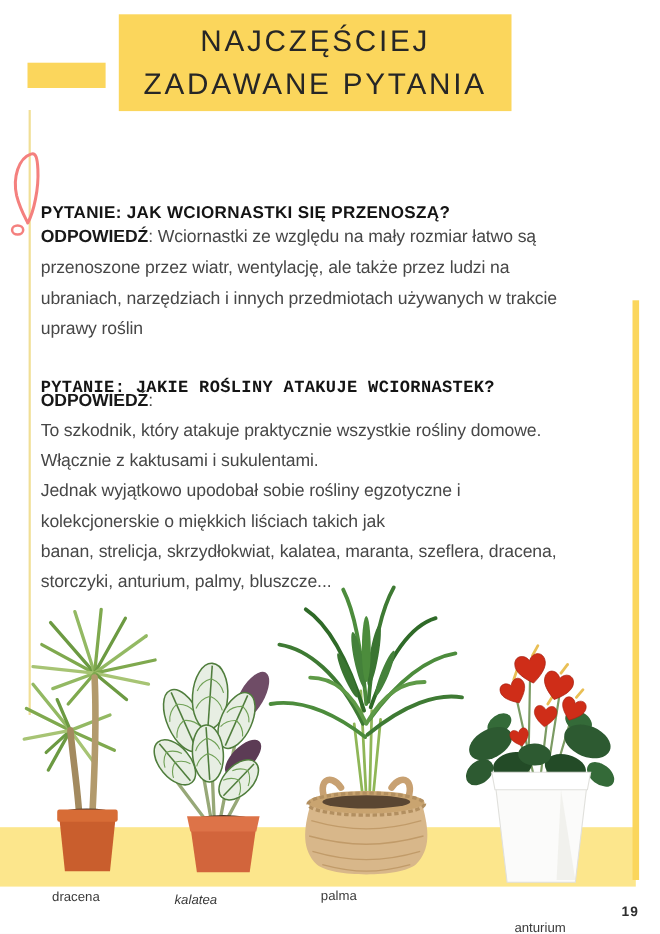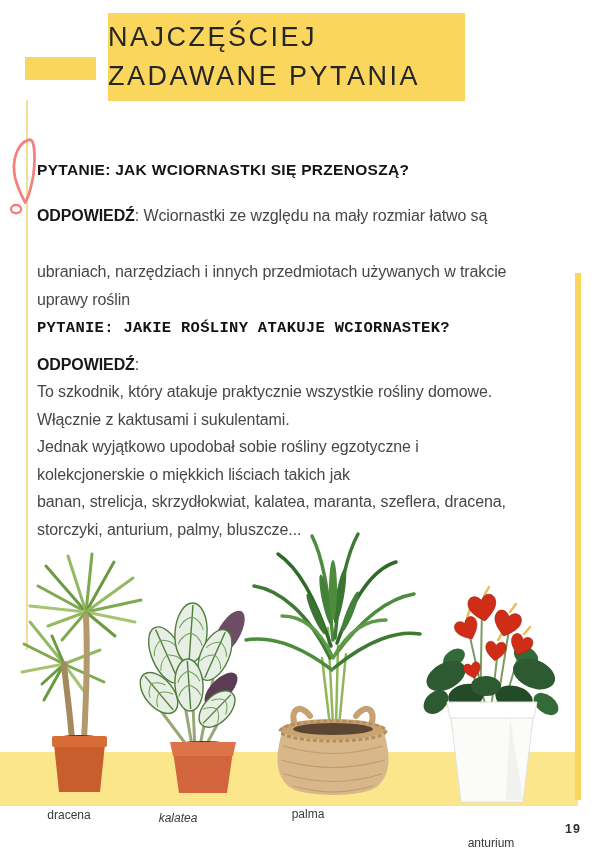--- a/index.html
+++ b/index.html
@@ -8,36 +8,36 @@
     position:relative; width:600px; height:849px; margin:0 auto;
     background:#ffffff; overflow:hidden;
     font-family:"Liberation Sans", sans-serif;
   }
   .abs { position:absolute; }
 
   .accent-rect { left:25px; top:57px; width:71px; height:23px; background:#FBD65C; }
 
   .title-box {
     left:108px; top:13px; width:357px; height:88px; background:#FBD65C;
-    display:flex; flex-direction:column; justify-content:center;
+    display:flex; flex-direction:column; align-items:center; justify-content:center;
   }
   .title-line {
     font-size:27px; letter-spacing:2.5px; color:#262626; line-height:39px;
     font-weight:400; white-space:nowrap;
   }
 
   .left-line { left:26px; top:100px; width:2px; height:550px; background:#F1DF96; }
   .right-bar { left:575px; top:273px; width:6px; height:527px; background:#FBD65C; }
   .band { left:0; top:752px; width:578px; height:54px; background:#FCE68C; }
 
   .exclaim { left:5px; top:134px; width:46px; height:84px; }
 
   .question {
     left:37px; font-size:15.5px; font-weight:bold; letter-spacing:0.3px;
-    color:#141414; white-space:nowrap;
+    color:#141414; white-space:nowrap;margin-top:24px;
   }
   .q1 { top:161px; }
   .q2 { top:319px;font-family:Liberation Mono, monospace; }
 
   .answer {
     left:37px; font-size:16px; color:#474747; letter-spacing:-0.1px;
     white-space:nowrap; line-height:28px;
   }
   .a1 { top:202px; }
   .a2-label { top:353px; line-height:24px; }
@@ -76,21 +76,21 @@
 
   <div class="abs left-line"></div>
 
   <svg class="abs exclaim" viewBox="0 0 50 86">
     <path d="M25 4 C13 8 7 27 11 45 C14 57 19 66 22 72 C28 61 33 38 32 19 C31.5 8 30 2 25 4 Z" fill="none" stroke="#F4807E" stroke-width="3" stroke-linejoin="round" stroke-linecap="round"></path>
     <ellipse cx="12" cy="79" rx="5.5" ry="4.5" fill="none" stroke="#F4807E" stroke-width="2.5"></ellipse>
   </svg>
 
   <h2 class="abs question q1">PYTANIE: JAK WCIORNASTKI SIĘ PRZENOSZĄ?</h2>
 
-  <p class="abs answer a1"><strong>ODPOWIEDŹ</strong><span>: Wciornastki ze względu na mały rozmiar łatwo są</span><br><br><span>ubraniach, narzędziach i innych przedmiotach używanych w trakcie</span><br><span>uprawy roślin</span></p>
+  <p class="abs answer a1"><strong>ODPOWIEDŹ</strong><span>: Wciornastki ze względu na mały rozmiar łatwo są</span><br><span>przenoszone przez wiatr, wentylację, ale także przez ludzi na</span><br><span>ubraniach, narzędziach i innych przedmiotach używanych w trakcie</span><br><span>uprawy roślin</span></p>
 
   <h2 class="abs question q2">PYTANIE: JAKIE ROŚLINY ATAKUJE WCIORNASTEK?</h2>
 
   <p class="abs answer a2-label"><strong>ODPOWIEDŹ</strong><span>:</span></p>
 
   <p class="abs answer a2-lines"><span>To szkodnik, który atakuje praktycznie wszystkie rośliny domowe.</span><br><span>Włącznie z kaktusami i sukulentami.</span><br><span>Jednak wyjątkowo upodobał sobie rośliny egzotyczne i</span><br><span>kolekcjonerskie o miękkich liściach takich jak</span><br><span>banan, strelicja, skrzydłokwiat, kalatea, maranta, szeflera, dracena,</span><br><span>storczyki, anturium, palmy, bluszcze...</span></p>
 
   <div class="abs band"></div>
   <div class="abs right-bar"></div>
 

